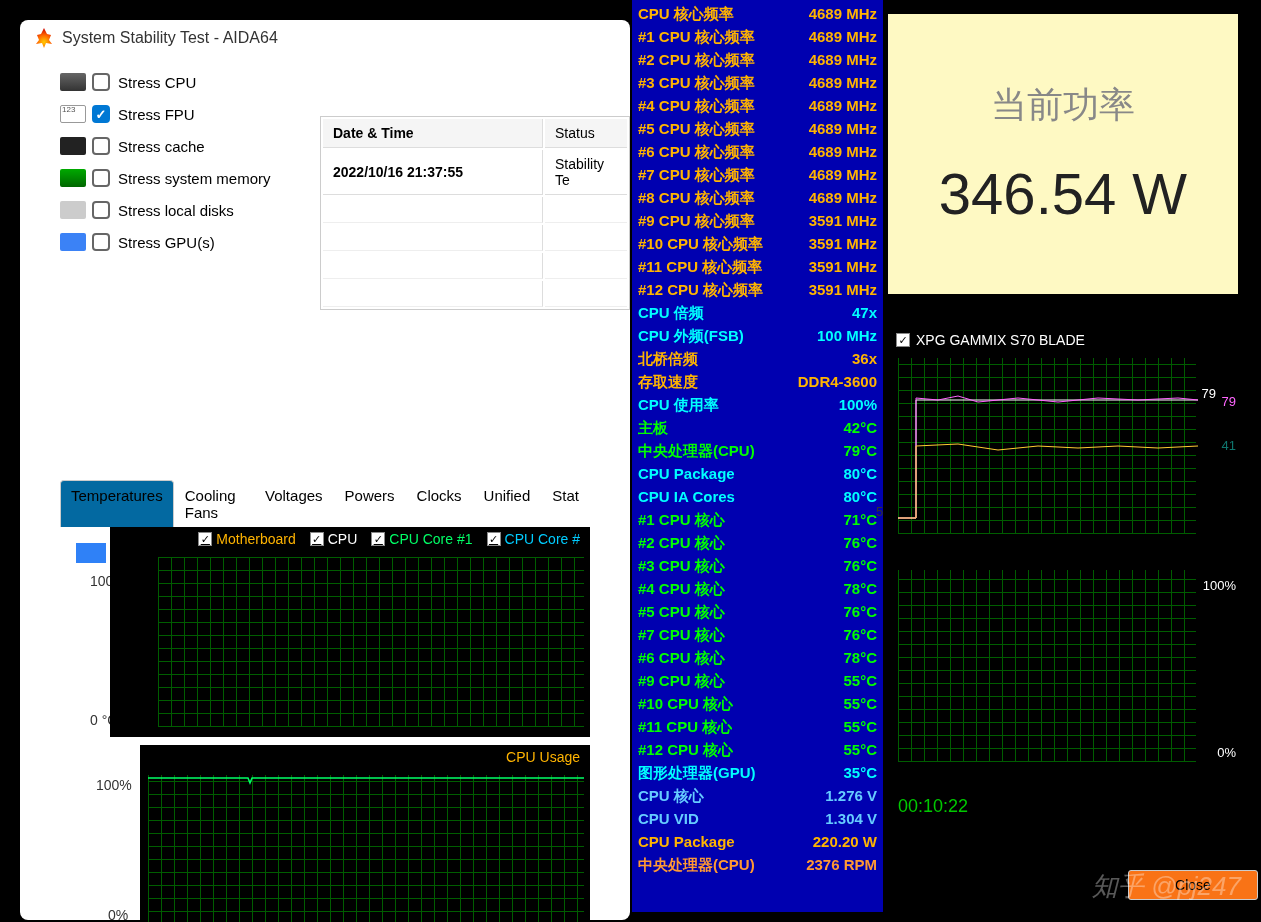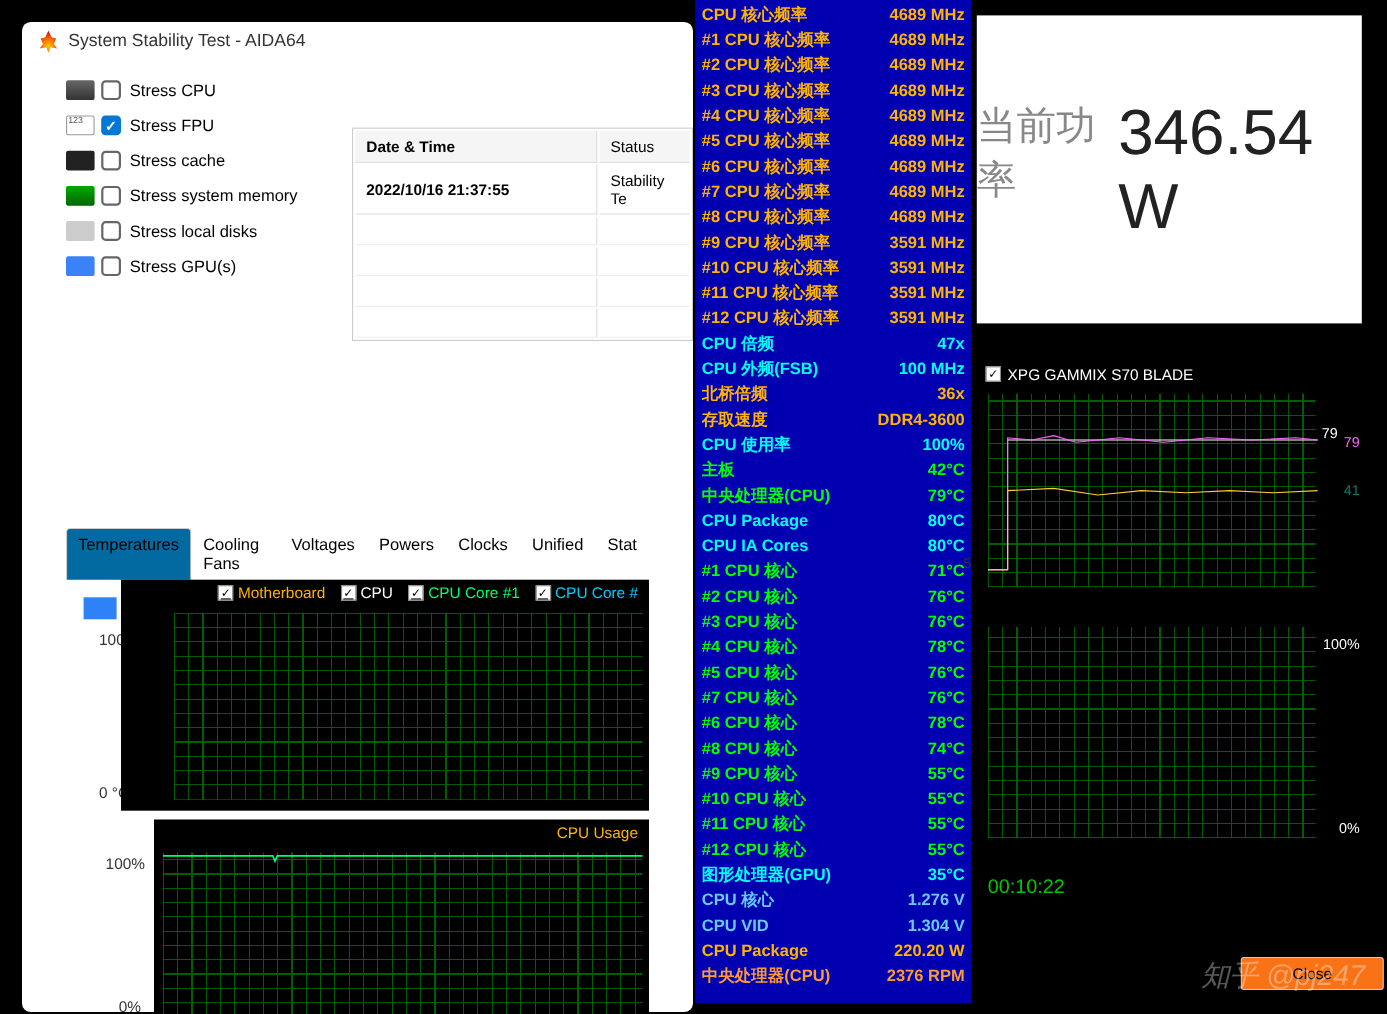--- a/index.html
+++ b/index.html
@@ -42,21 +42,21 @@
   .sensor-panel { position:absolute; left:632px; top:0; width:251px; height:912px; background:#0000b0; color:#fff; font-family: Arial, sans-serif; font-size:15px; font-weight:bold; padding:2px 6px; overflow:hidden;}
   .sensor-row { display:flex; justify-content:space-between; line-height:23px;}
   .sensor-row .label { color:#ffb400; white-space:nowrap; overflow:hidden;}
   .sensor-row .value { color:#ffb400; white-space:nowrap; }
   .sensor-row.teal .label, .sensor-row.teal .value { color:#00ffff; }
   .sensor-row.green .label, .sensor-row.green .value { color:#00ff00; }
   .sensor-row.blue .label, .sensor-row.blue .value { color:#66ccff; }
   .sensor-row.orange .label, .sensor-row.orange .value { color:#ff9933; }
 
   
-  .power-widget { position:absolute; left:888px; top:14px; width:350px; height:280px; background:#ffffff; display:flex; flex-direction:row; align-items:center; justify-content:center;}
+  .power-widget { position:absolute; left:888px; top:14px; width:350px; height:280px; background:#fef9c3; display:flex; flex-direction:column; align-items:center; justify-content:center;}
   .power-title { font-size:36px; color:#888; margin-bottom:30px; font-weight:300;}
   .power-value { font-size:58px; color:#222; font-weight:400;}
 
   
   .right-graph { position:absolute; left:888px; width:352px; background:#000;}
   .right-graph.g1 { top:326px; height:218px;}
   .right-graph.g2 { top:558px; height:214px;}
   .right-graph .grid { position:absolute; left:10px; right:44px; top:32px; bottom:10px; background-image: repeating-linear-gradient(0deg,#0a0 0,#0a0 1px,transparent 1px,transparent 13px), repeating-linear-gradient(90deg,#0a0 0,#0a0 1px,transparent 1px,transparent 13px); opacity:0.55;}
   .right-label { position:absolute; right:4px; color:#fff; font-size:13px;}
   .rg-legend { display:flex; align-items:center; gap:6px; padding:6px 8px; font-size:14px; color:#fff;}
@@ -303,24 +303,20 @@
     </div>
     <div class="sensor-row green">
       <span class="label">#7 CPU 核心</span>
       <span class="value">76°C</span>
     </div>
     <div class="sensor-row green">
       <span class="label">#6 CPU 核心</span>
       <span class="value">78°C</span>
     </div>
     <div class="sensor-row green">
-      <span class="label">#8 CPU 核心</span>
-      <span class="value">74°C</span>
-    </div>
-    <div class="sensor-row green">
       <span class="label">#9 CPU 核心</span>
       <span class="value">55°C</span>
     </div>
     <div class="sensor-row green">
       <span class="label">#10 CPU 核心</span>
       <span class="value">55°C</span>
     </div>
     <div class="sensor-row green">
       <span class="label">#11 CPU 核心</span>
       <span class="value">55°C</span>

